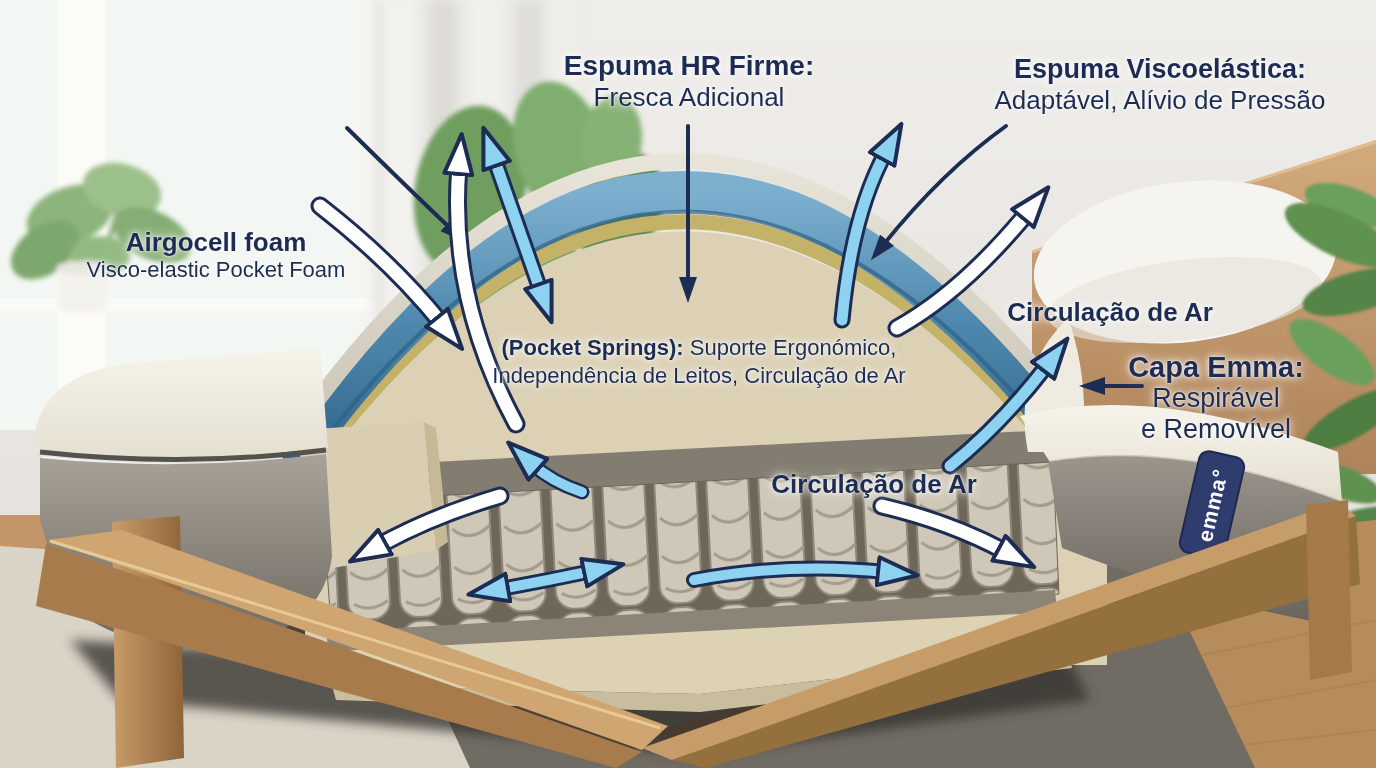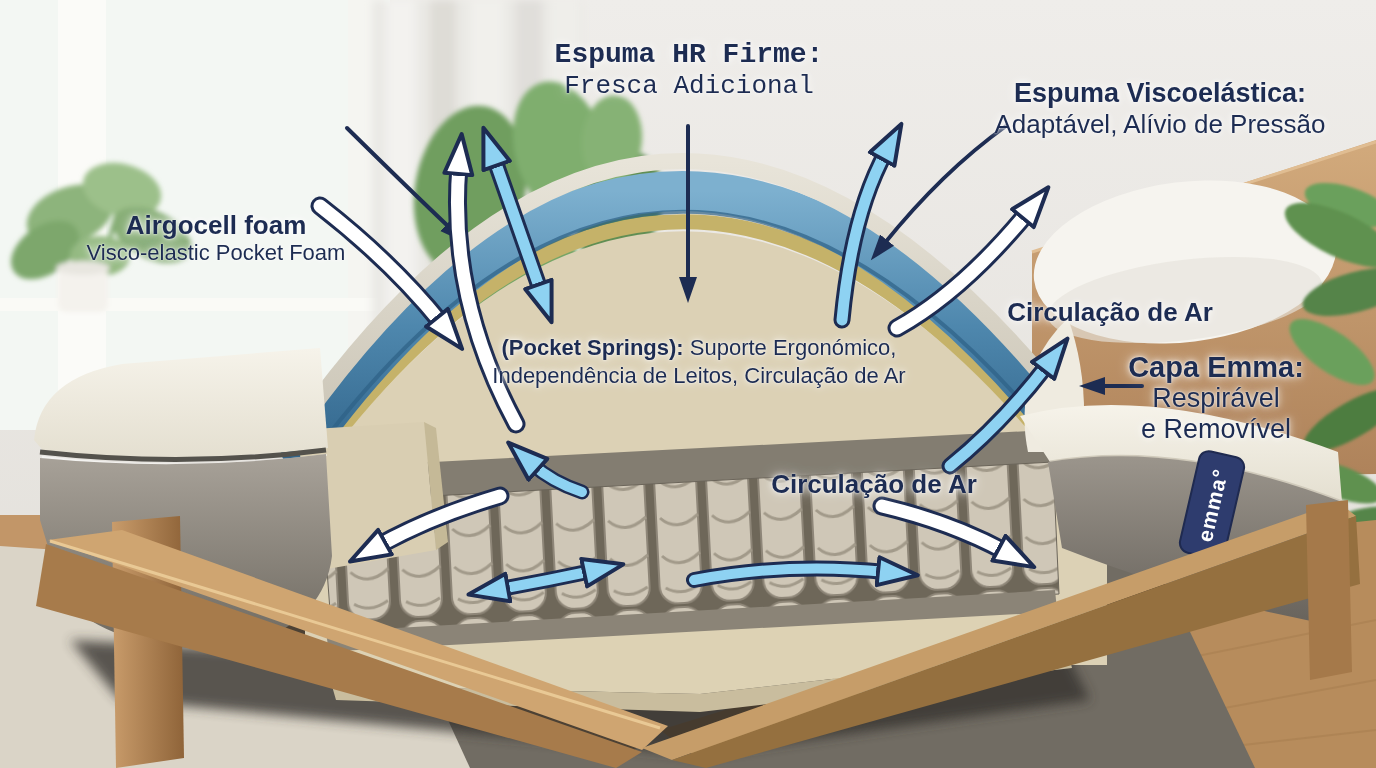--- a/index.html
+++ b/index.html
@@ -10,25 +10,25 @@
   .stage svg{position:absolute;inset:0;display:block;}
   .lbl{
     position:absolute;text-align:center;color:#1d2c52;line-height:1.16;
     text-shadow:0 0 2px rgba(255,255,255,.95),0 0 6px rgba(255,255,255,.85),0 0 14px rgba(255,255,255,.7);
     pointer-events:none;
   }
   .lbl .t{font-weight:700;display:block;}
   .lbl .r{font-weight:400;display:block;}
   .lbl-airgocell{left:62px;top:58px;width:312px;font-size:25px;}
   .lbl-airgocell .t{font-size:27px;}
-  .lbl-hr{left:528px;top:39px;width:322px;font-size:26px;font-family:Liberation Mono, monospace;}
+  .lbl-hr{left:528px;top:50px;width:322px;font-size:26px;}
   .lbl-hr .t{font-size:28px;}
   .lbl-visco{left:968px;top:54px;width:384px;font-size:26px;}
-  .lbl-visco .t{font-size:27px;margin-top:24px;}
-  .lbl-foam{left:56px;top:210px;width:320px;}
+  .lbl-visco .t{font-size:27px;}
+  .lbl-foam{left:56px;top:227px;width:320px;}
   .lbl-foam .t{font-size:26px;}
   .lbl-foam .r{font-size:22px;}
   .lbl-springs{left:404px;top:334px;width:590px;font-size:22px;line-height:1.28;}
   .lbl-springs .t{font-size:23px;}
   .lbl-springs b{font-weight:700;text-align:right;}
   .lbl-airtop{left:998px;top:297px;width:224px;font-size:26px;font-weight:700;}
   .lbl-capa{left:1104px;top:351px;width:224px;font-size:27px;line-height:1.12;}
   .lbl-capa .t{font-size:29px;}
   .lbl-airbottom{left:761px;top:469px;width:226px;font-size:26px;font-weight:700;}
 </style>

